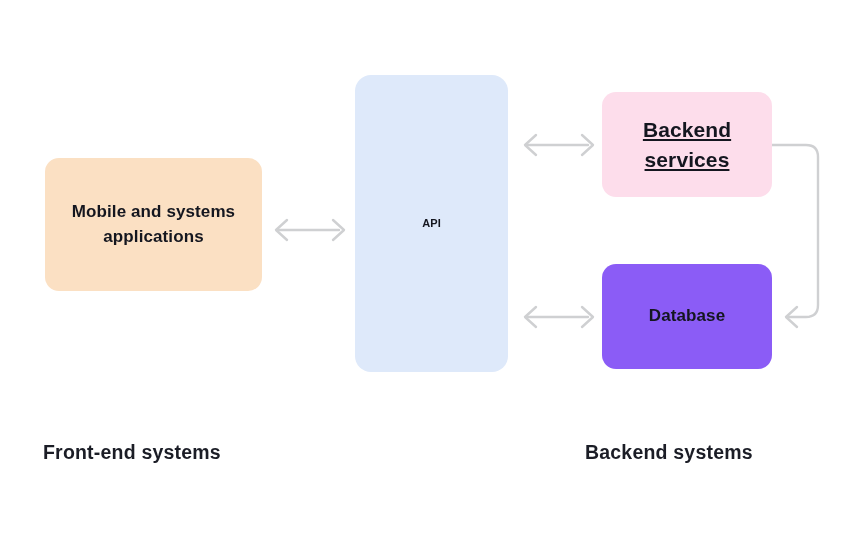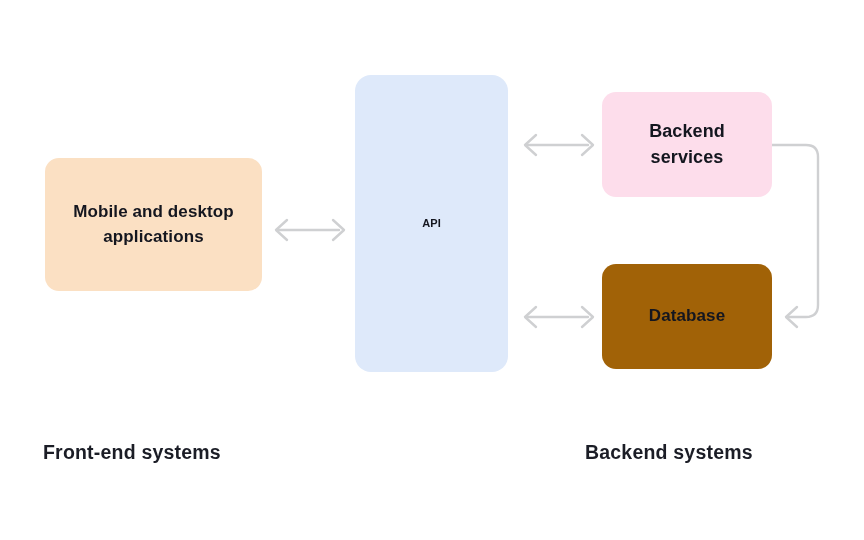--- a/index.html
+++ b/index.html
@@ -54,28 +54,28 @@
   #node-api .node-label { font-size: 11px; }
 
   #node-backend {
     left: 602px;
     top: 92px;
     width: 170px;
     height: 105px;
     background: #fdddeb;
     border-radius: 14px;
   }
-  #node-backend .node-label { font-size: 18px; width: 130px; }
+  #node-backend .node-label { font-size: 21px; width: 130px; text-decoration: underline; }
 
   #node-database {
     left: 602px;
     top: 264px;
     width: 170px;
     height: 105px;
-    background: #a16207;
+    background: #8b5cf6;
     border-radius: 14px;
   }
   #node-database .node-label { font-size: 17px; }
 
   .connector {
     position: absolute;
     left: 0;
     top: 0;
     width: 864px;
     height: 540px;
@@ -119,21 +119,21 @@
       <polyline points="582,307 593,317 582,327" fill="none" stroke="#cfd0d2" stroke-width="2.4" stroke-linecap="round" stroke-linejoin="round"></polyline>
     </g>
 
     <g>
       <path d="M 772 145 L 806 145 Q 818 145 818 157 L 818 305 Q 818 317 806 317 L 787 317" fill="none" stroke="#cfd0d2" stroke-width="2.4" stroke-linecap="round" stroke-linejoin="round"></path>
       <polyline points="797,307 786,317 797,327" fill="none" stroke="#cfd0d2" stroke-width="2.4" stroke-linecap="round" stroke-linejoin="round"></polyline>
     </g>
   </svg>
 
   <div class="node" id="node-frontend">
-    <span class="node-label">Mobile and desktop applications</span>
+    <span class="node-label">Mobile and systems applications</span>
   </div>
 
   <div class="node" id="node-api">
     <span class="node-label">API</span>
   </div>
 
   <div class="node" id="node-backend">
     <span class="node-label">Backend services</span>
   </div>
 

